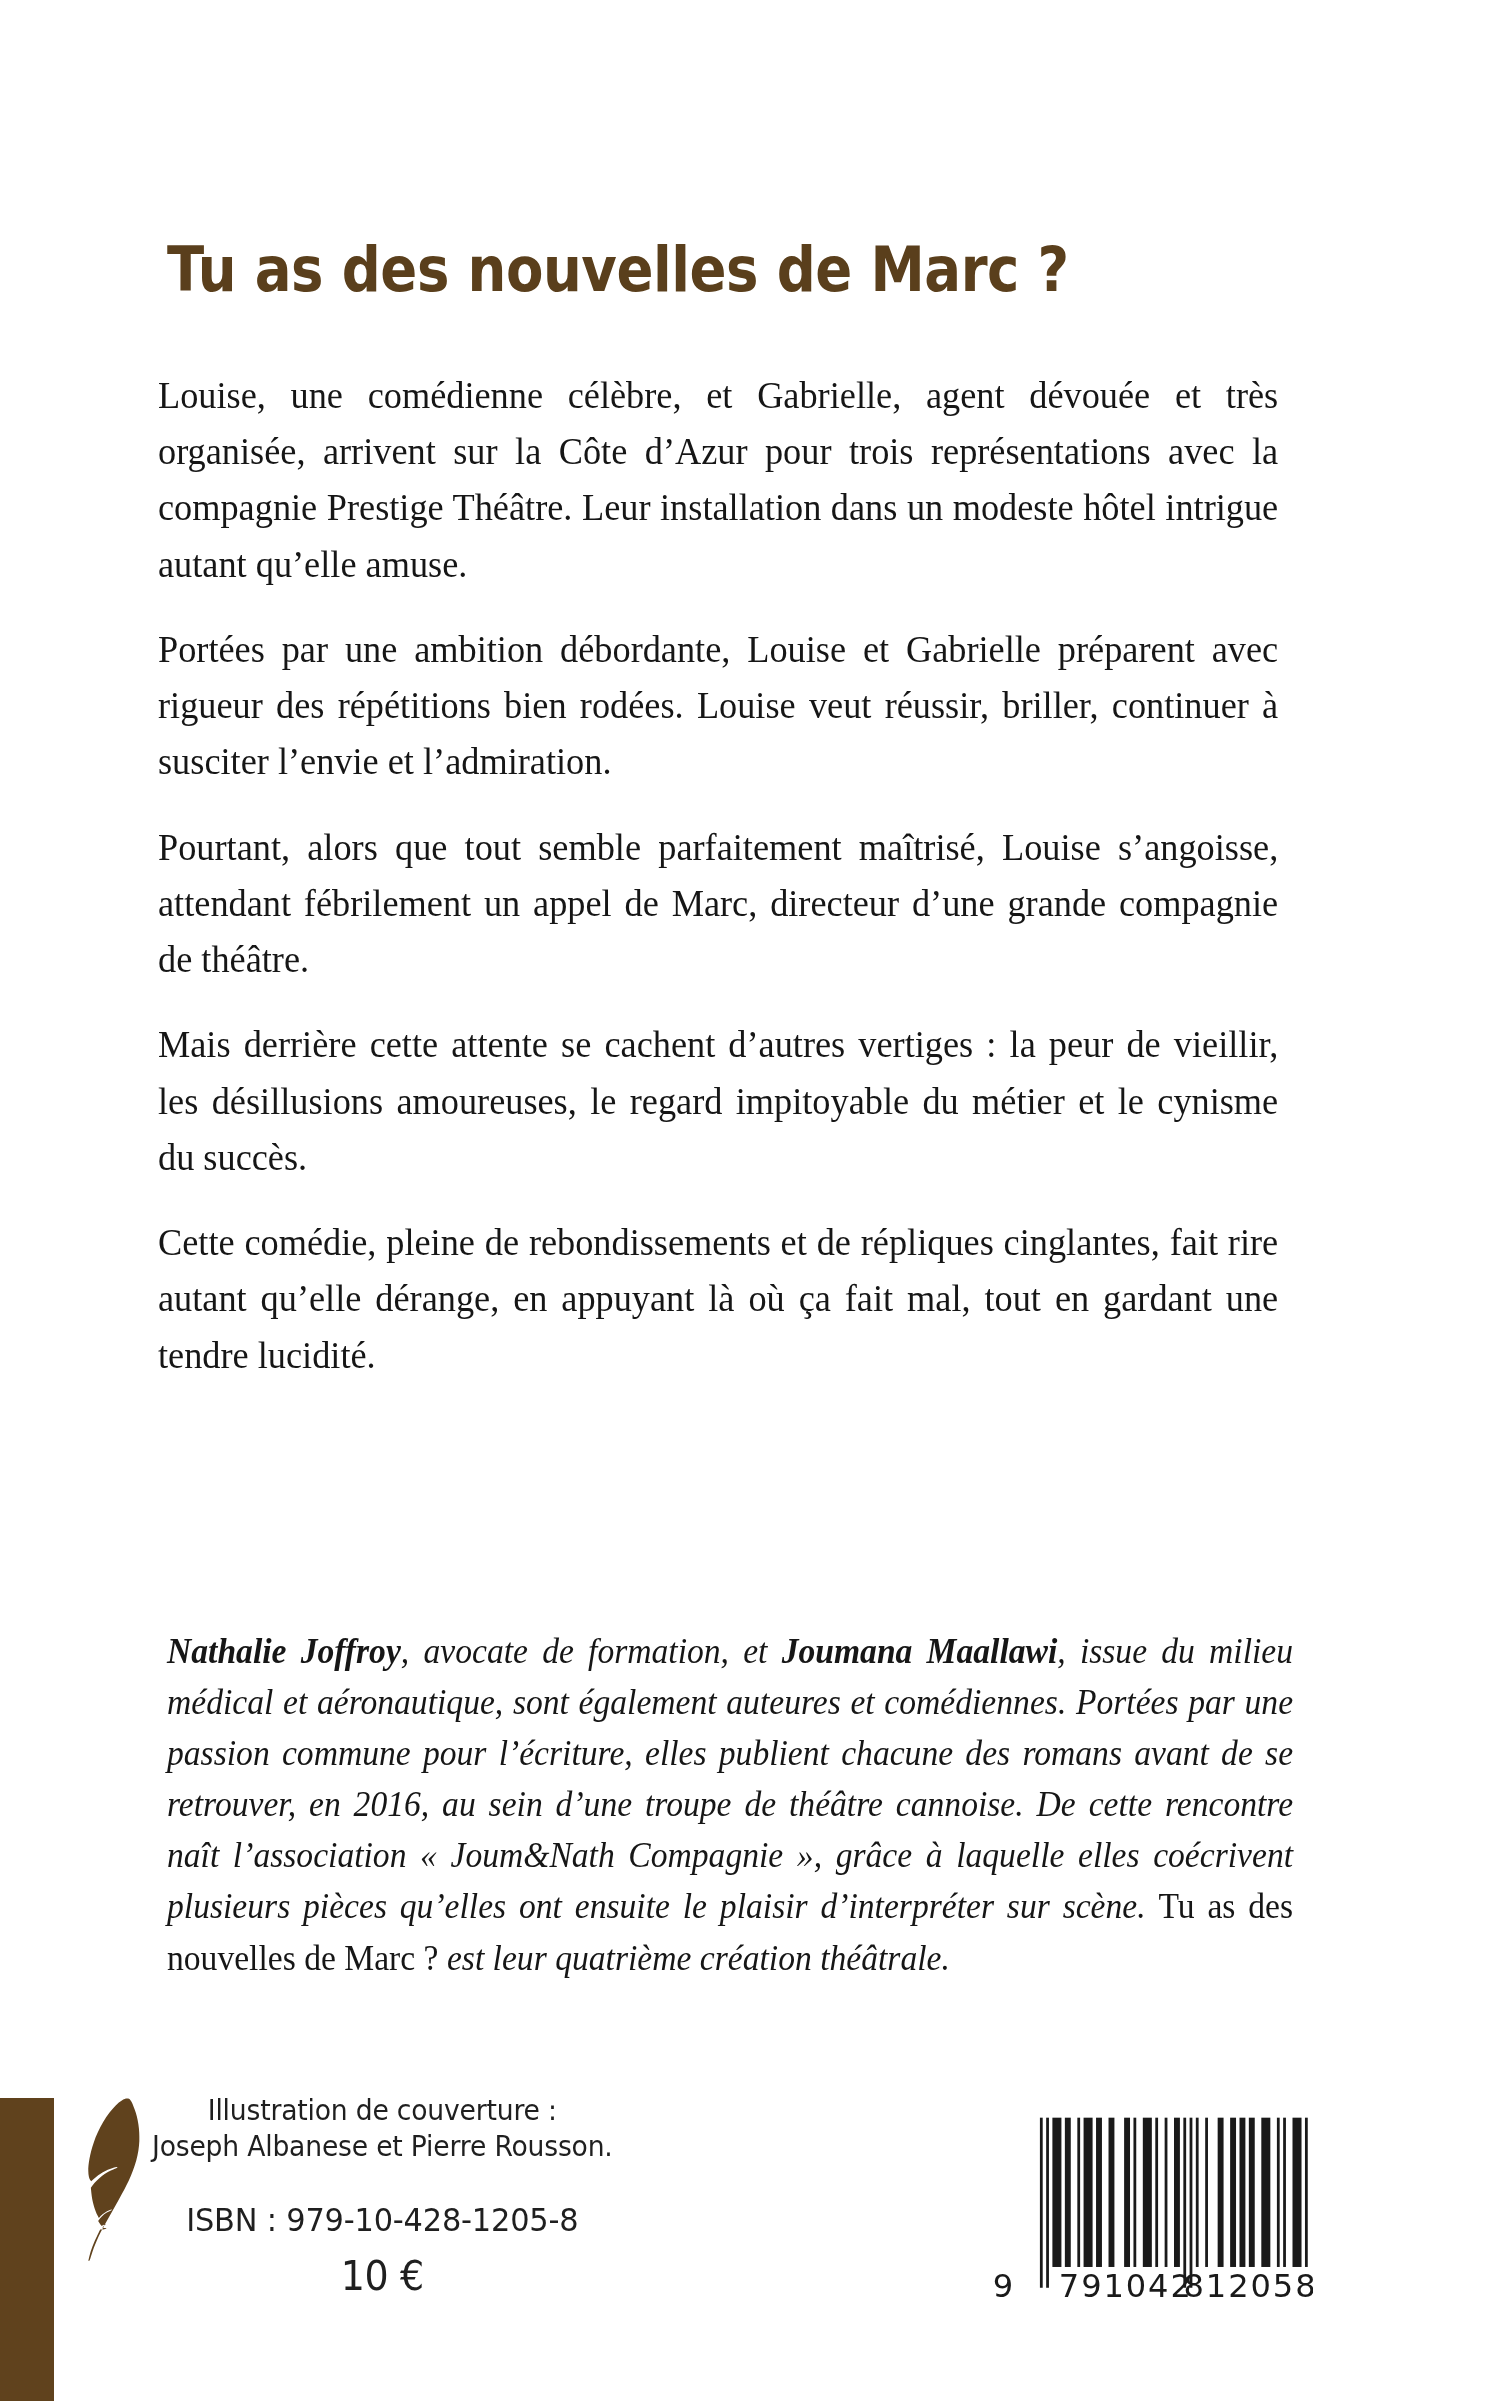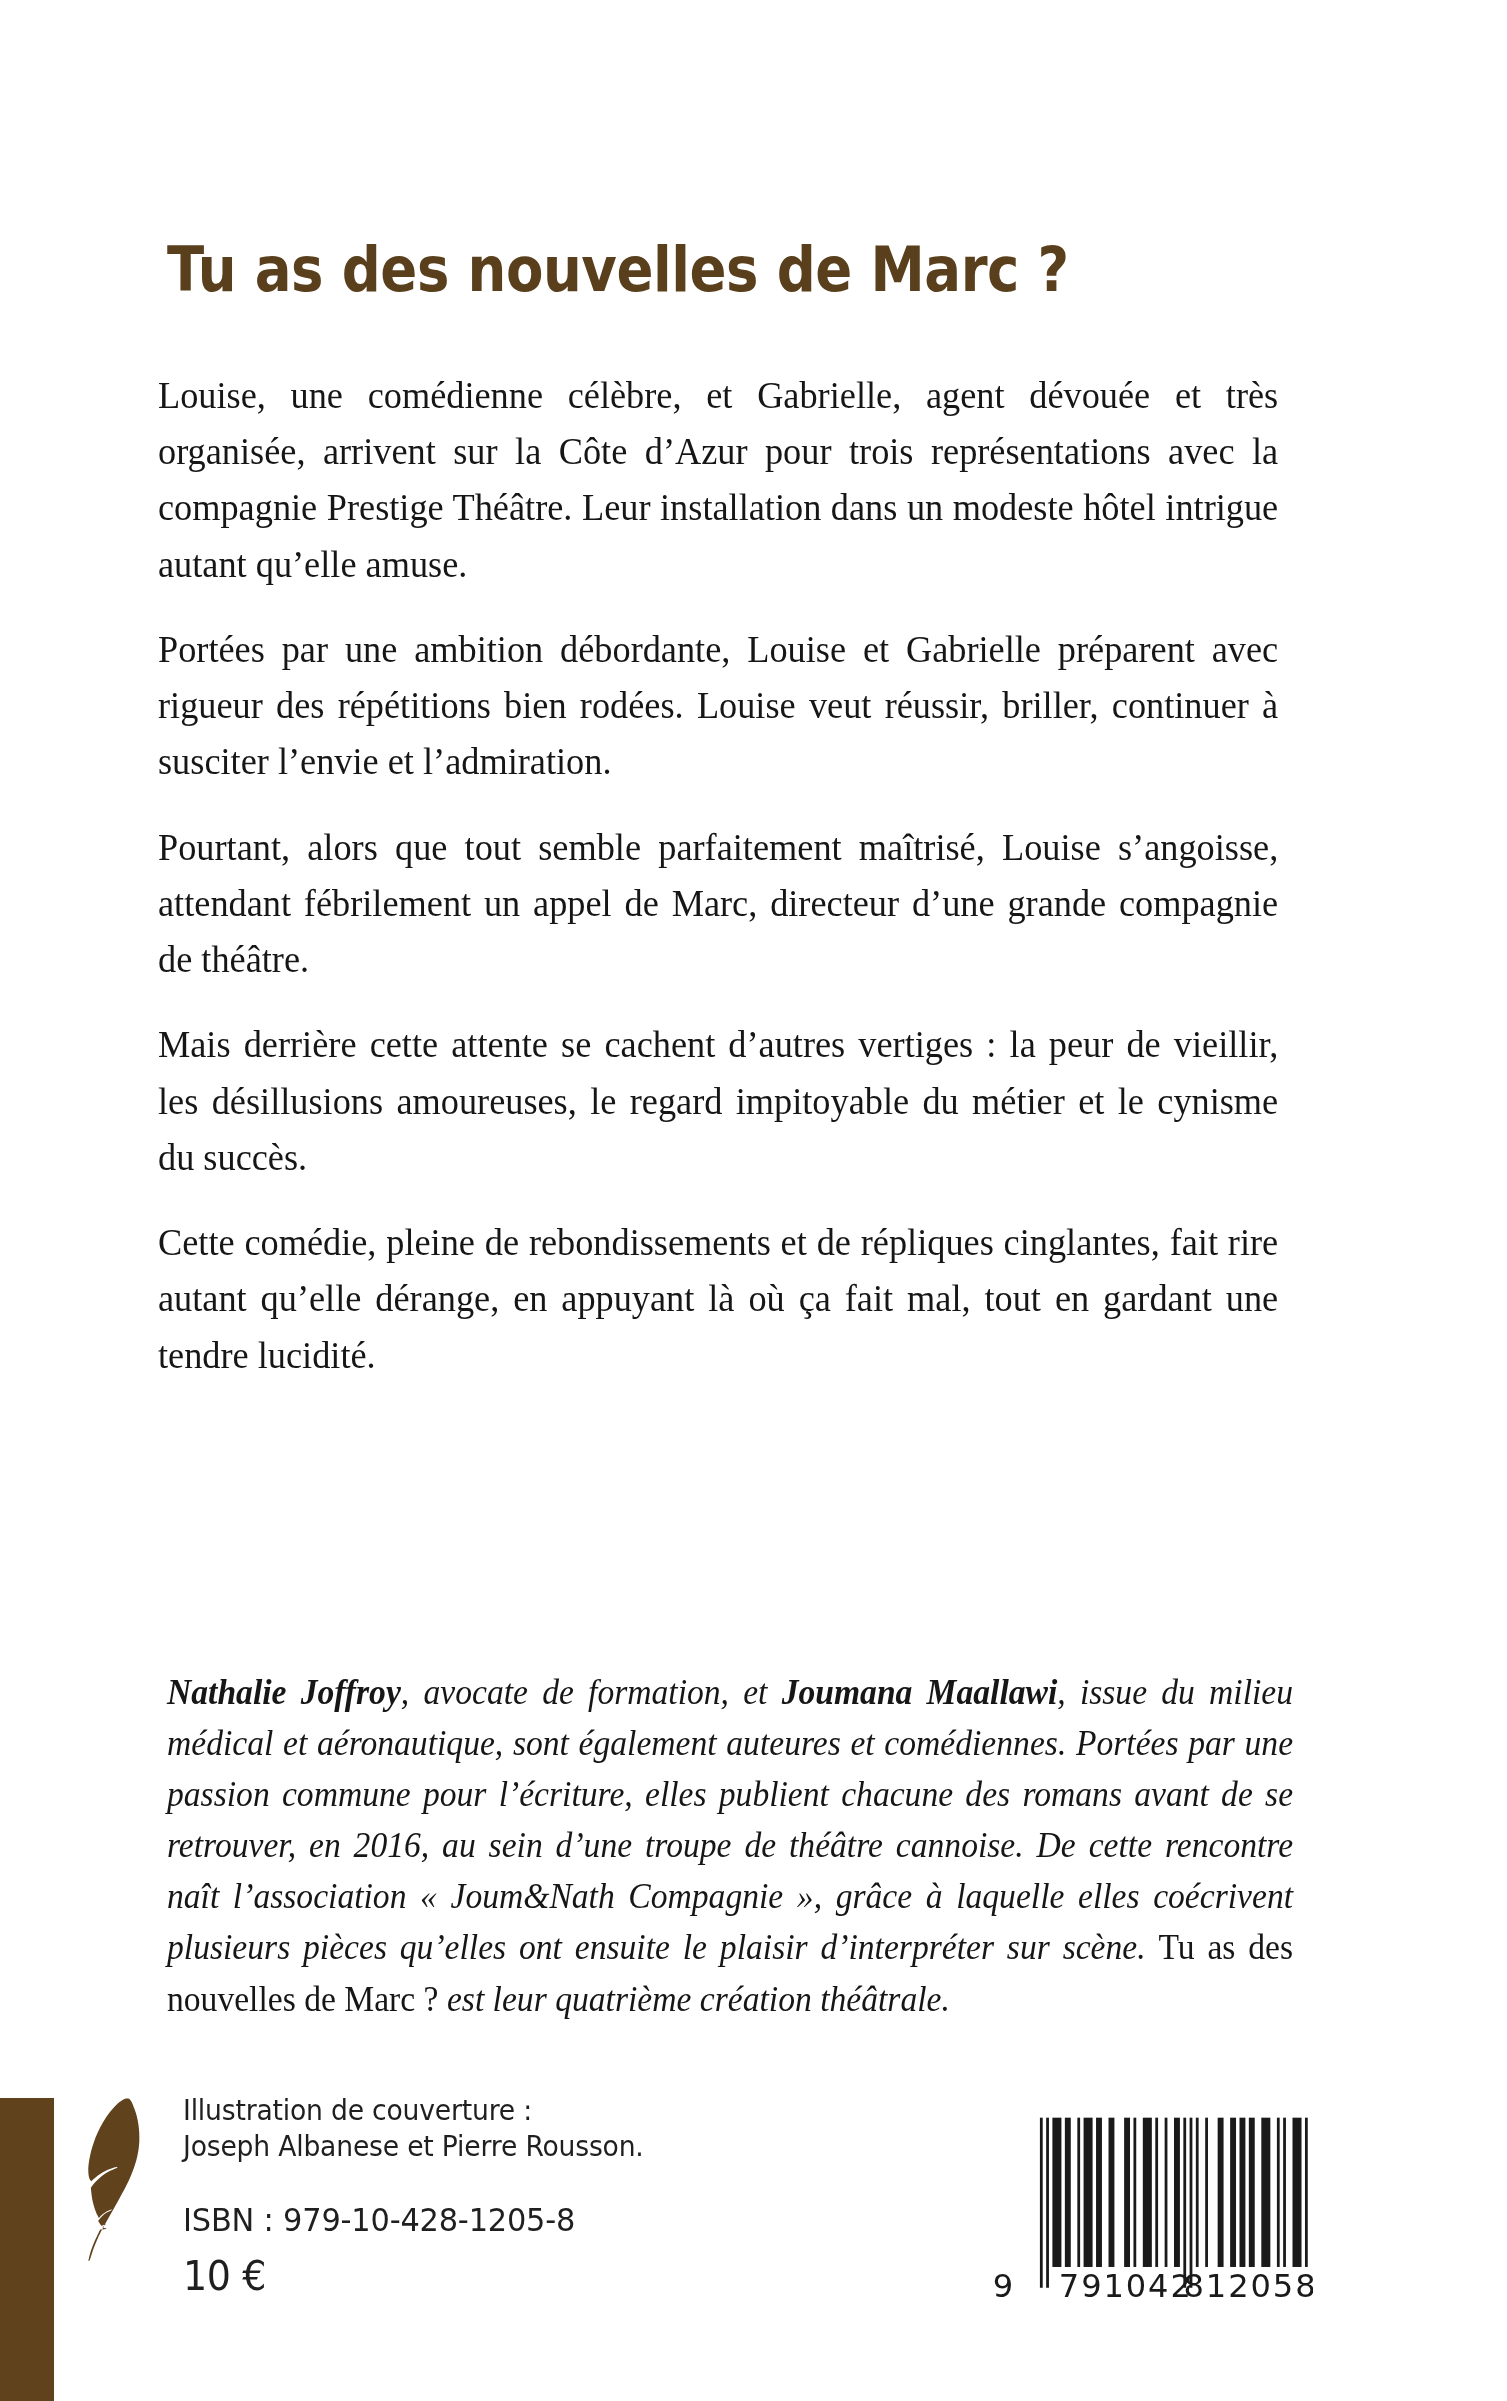--- a/index.html
+++ b/index.html
@@ -53,21 +53,20 @@
     transform-origin: left top;
   }
   .blurb p:last-child { margin-bottom: 0; }
 
   
   .bio {
     position: absolute;
     left: 167px;
     top: 1626px;
     width: 1173px;
-    margin-top: 41px;
   }
   .bio p {
     margin: 0;
     font-family: "Liberation Serif", "DejaVu Serif", serif;
     font-style: italic;
     font-size: 35px;
     line-height: 1.46;
     text-align: justify;
     text-justify: inter-word;
     color: #161616;
@@ -93,24 +92,25 @@
     left: 81px;
     top: 2095px;
     width: 59px;
     height: 166px;
   }
   .quill svg { display: block; width: 100%; height: 100%; }
 
   
   .credits {
     position: absolute;
-    left: 183px;
+    left: 152px;
     top: 2093px;
     font-family: "DejaVu Sans", "Liberation Sans", sans-serif;
     color: #1f1f1f;
+    text-align: center;
   }
   .credits .line {
     font-size: 28px;
     line-height: 1.30;
     letter-spacing: -0.2px;
     white-space: nowrap;
     transform: scaleX(0.95);
     transform-origin: left center;
   }
   .credits .isbn {

